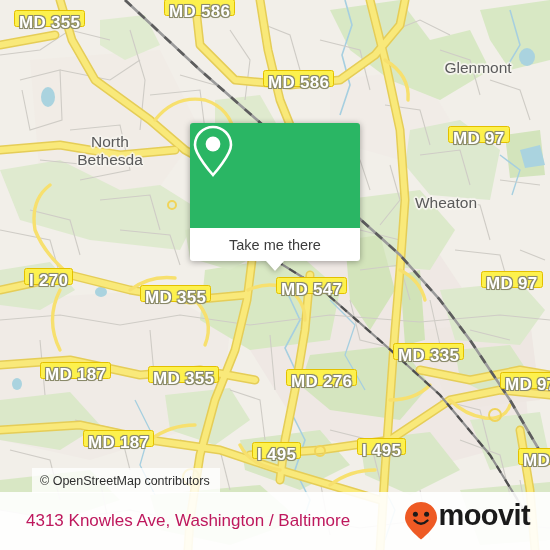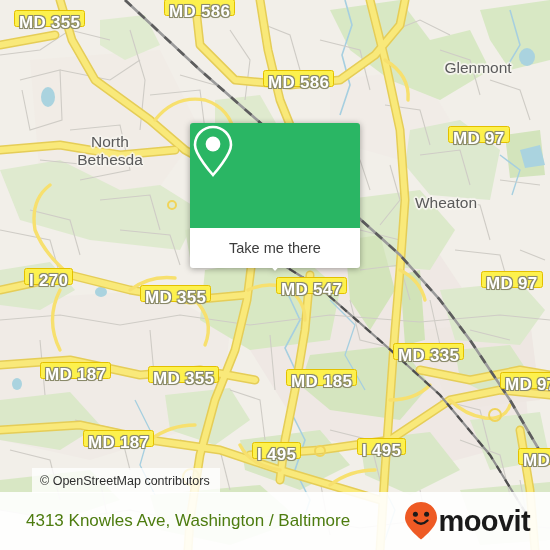--- a/index.html
+++ b/index.html
@@ -71,21 +71,21 @@
   }
   #popup-image {
     height: 105px;
     background: #2ab664;
     border-radius: 3px 3px 0 0;
     display: flex;
     align-items: center;
     justify-content: center;
   }
   #popup-action {
-    height: 40px;
+    height: 33px;
     background: #ffffff;
     border-radius: 0 0 3px 3px;
     display: flex;
     align-items: center;
     justify-content: center;
     color: #3c3c3c;
     font-size: 14.5px;
     cursor: pointer;
   }
   #popup-tail {
@@ -119,27 +119,26 @@
     position: absolute;
     left: 0; top: 492px;
     width: 550px; height: 58px;
     background: rgba(255,255,255,0.90);
     display: flex;
     align-items: center;
     justify-content: space-between;
     padding: 0 20px 0 26px;
   }
   #footer-address {
-    color: #4d7c0f;
+    color: #be185d;
     font-size: 17px;
     white-space: nowrap;
   }
   #brand {
     display: flex;
-    align-items: center;
     gap: 1px;
   }
   #brand-text {
     color: #1a1a1a;
     font-size: 29px;
     font-weight: bold;
     letter-spacing: -0.6px;
     line-height: 29px;
   }
 </style>
@@ -332,21 +331,21 @@
     <div class="shield" style="left:14px;  top:10px;">MD 355</div>
     <div class="shield" style="left:164px; top:-1px;">MD 586</div>
     <div class="shield" style="left:263px; top:70px;">MD 586</div>
     <div class="shield" style="left:448px; top:126px;">MD 97</div>
     <div class="shield" style="left:481px; top:271px;">MD 97</div>
     <div class="shield" style="left:24px;  top:268px;">I 270</div>
     <div class="shield" style="left:140px; top:285px;">MD 355</div>
     <div class="shield" style="left:276px; top:277px;">MD 547</div>
     <div class="shield" style="left:148px; top:366px;">MD 355</div>
     <div class="shield" style="left:40px;  top:362px;">MD 187</div>
-    <div class="shield" style="left:286px; top:369px;">MD 185</div>
+    <div class="shield" style="left:286px; top:369px;">MD 276</div>
     <div class="shield" style="left:393px; top:343px;">MD 335</div>
     <div class="shield" style="left:500px; top:372px;">MD 97</div>
     <div class="shield" style="left:83px;  top:430px;">MD 187</div>
     <div class="shield" style="left:252px; top:442px;">I 495</div>
     <div class="shield" style="left:357px; top:438px;">I 495</div>
     <div class="shield" style="left:518px; top:448px;">MD 39</div>
 
     <div id="popup">
       <div id="popup-image">
         <svg width="46" height="56" viewBox="0 0 46 56">

